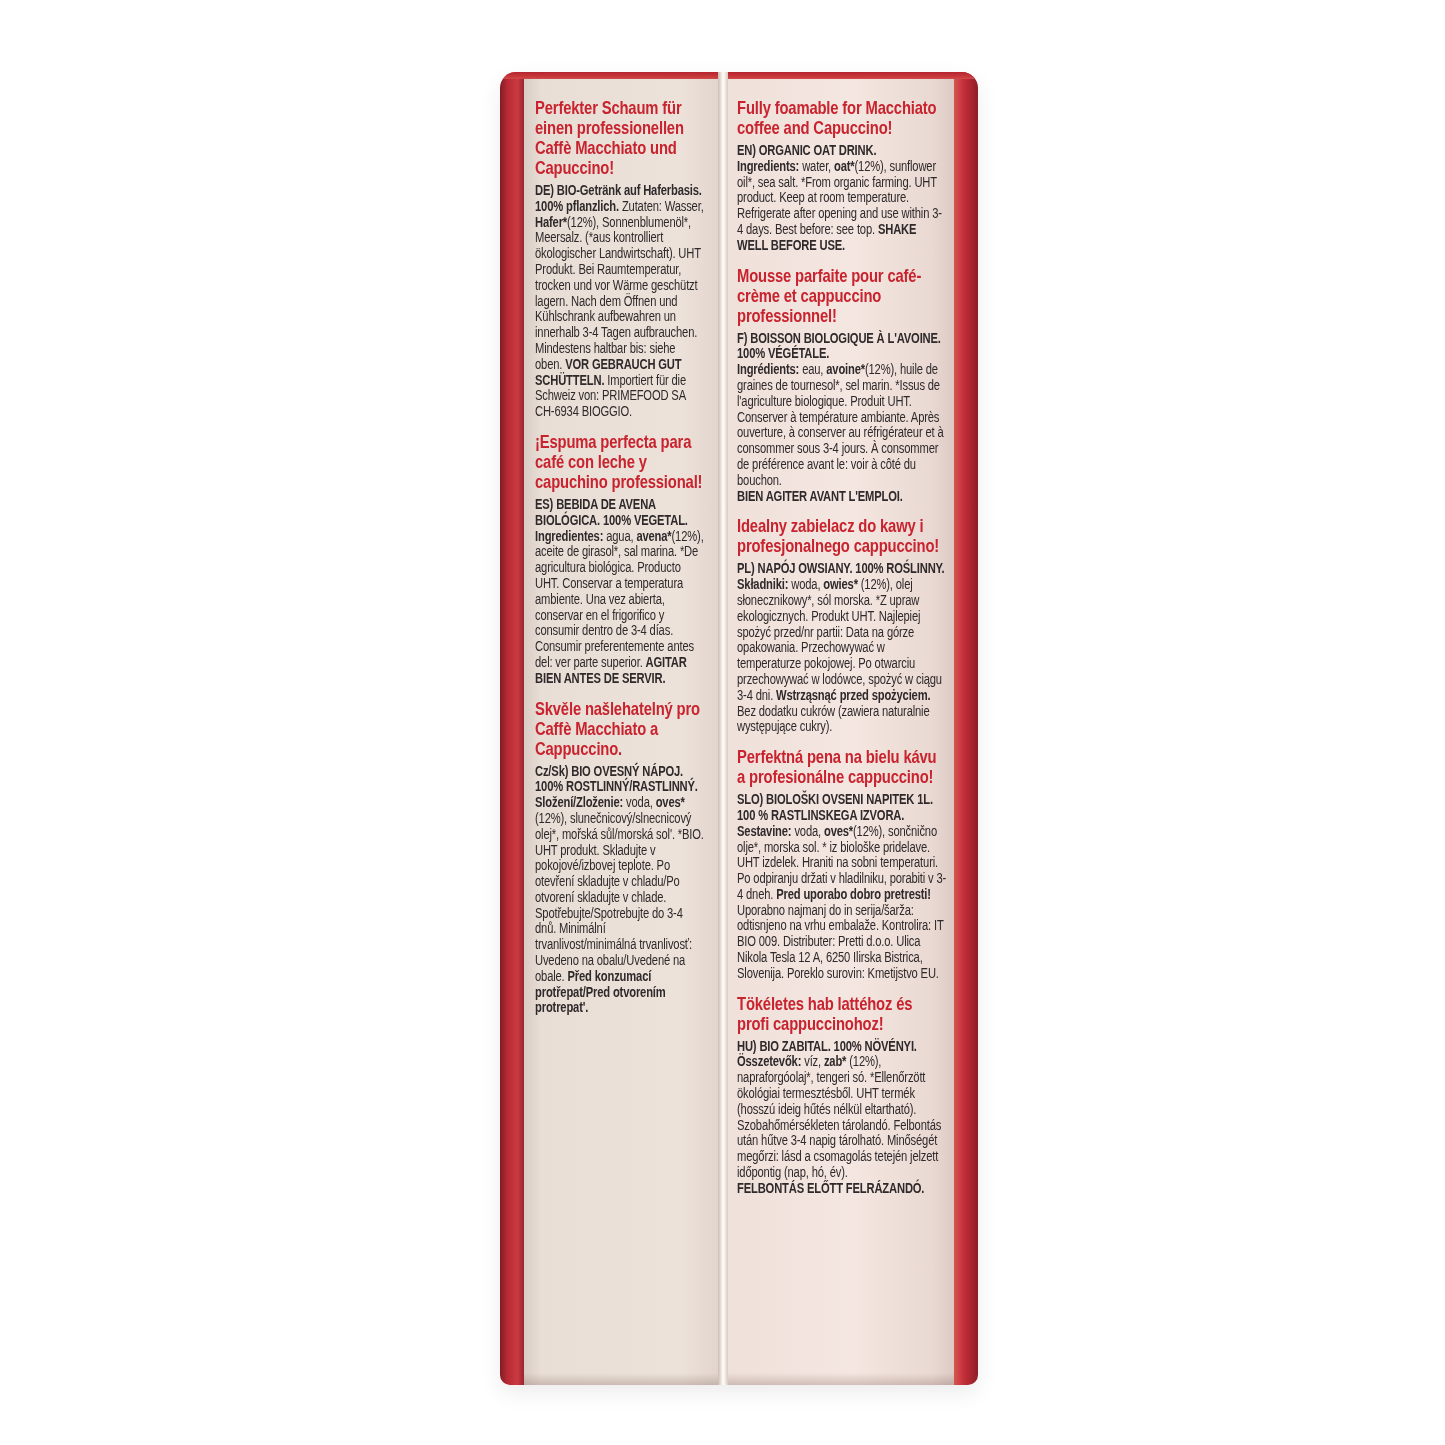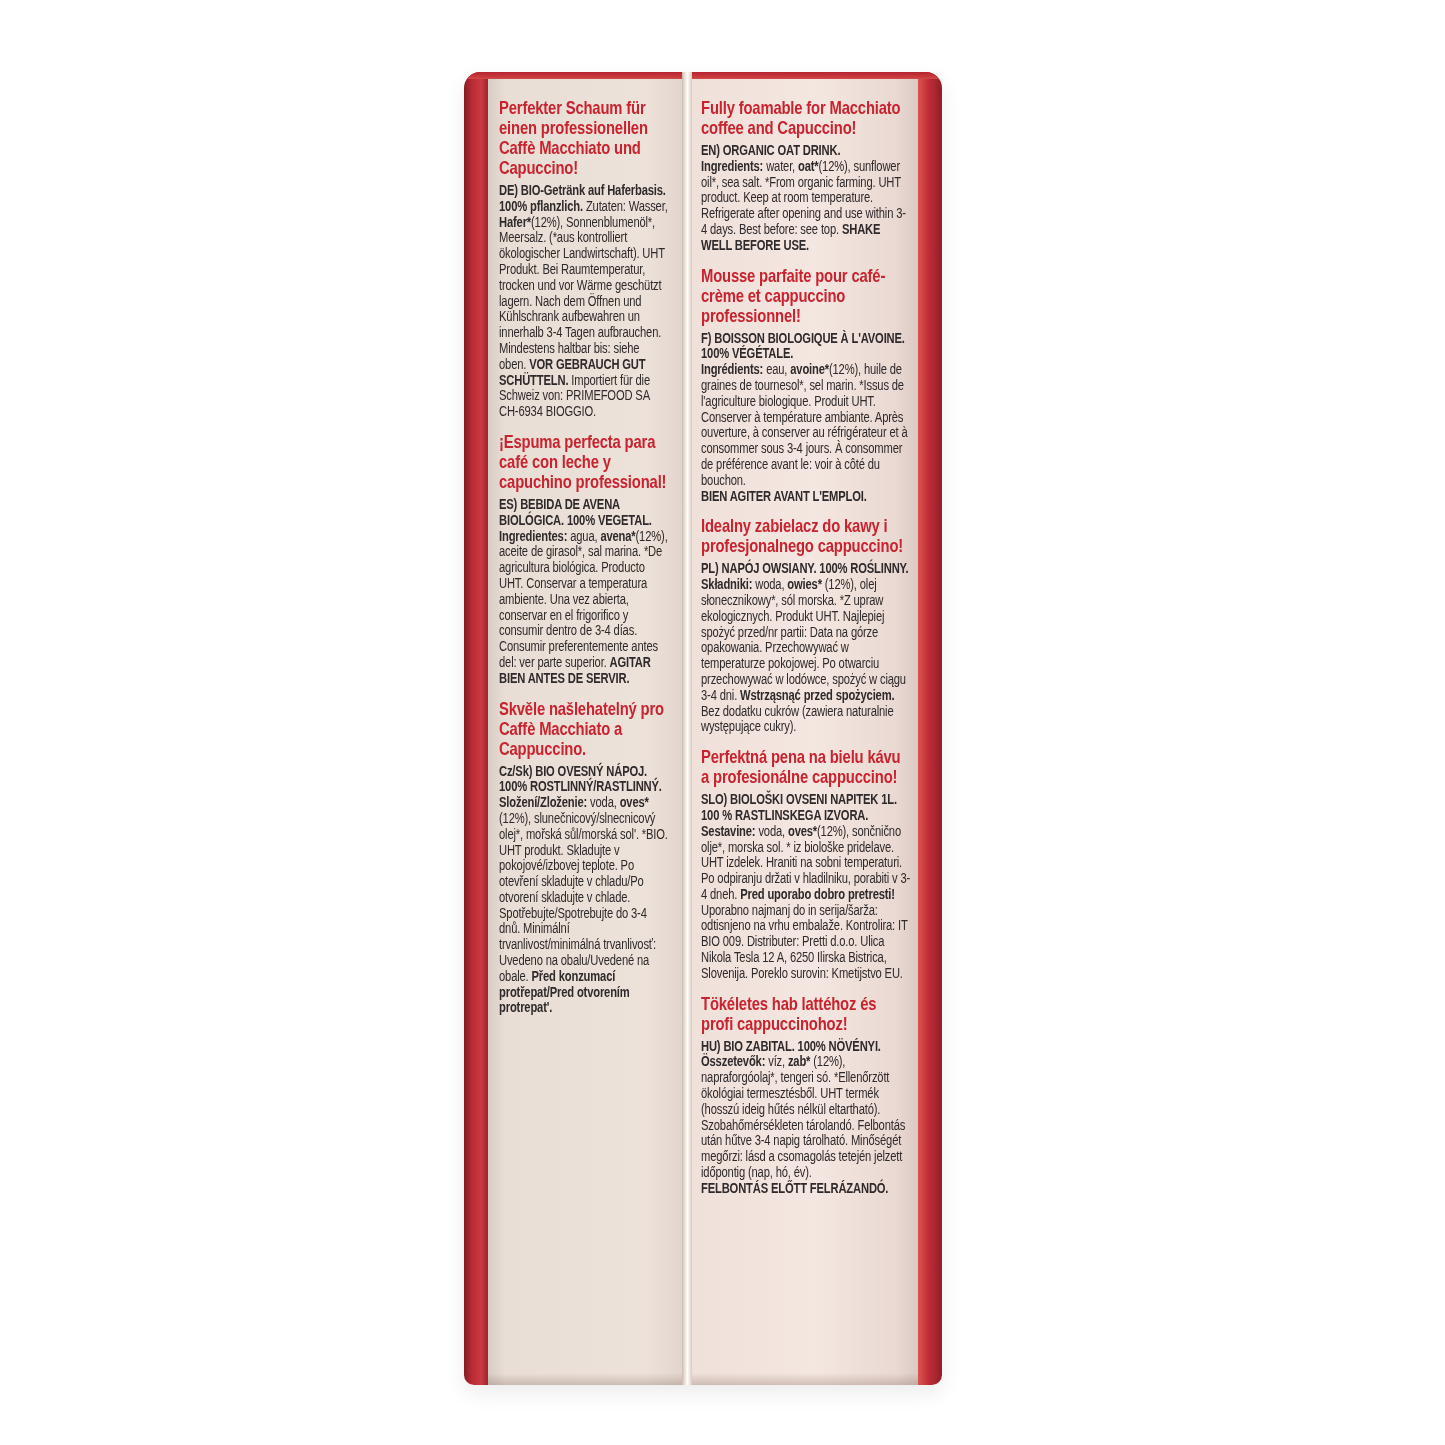--- a/index.html
+++ b/index.html
@@ -2,21 +2,21 @@
 <html><head>
 <meta charset="utf-8">
 <style>
   html,body{margin:0;padding:0;}
   body{
     width:1445px;height:1445px;position:relative;overflow:hidden;
     background:#ffffff;
     font-family:"Liberation Sans", sans-serif;
   }
   .carton{
-    position:absolute;left:464px;top:72px;width:478px;height:1313px;
+    position:absolute;left:500px;top:72px;width:478px;height:1313px;
     border-radius:16px 16px 10px 10px;overflow:hidden;
     box-shadow:0 8px 22px rgba(0,0,0,0.08);
     display:flex;
   }
   .strip{flex:0 0 24px;height:100%;}
   .strip-left{background:linear-gradient(90deg,#7e1d24 0%,#b82934 30%,#ca3a42 72%,#9c242c 100%);}
   .strip-right{background:linear-gradient(90deg,#d8554f 0%,#c02c37 45%,#8e1f28 100%);}
   .panel{height:100%;position:relative;}
   .panel-left{flex:0 0 194px;background:linear-gradient(90deg,#d8ccc4 0%,#e9ded6 9%,#ede2da 80%,#e2d5cd 100%);}
   .panel-right{flex:0 0 226px;background:linear-gradient(90deg,#efe0da 0%,#f4e6e0 55%,#ead9d3 90%,#dcc9c3 100%);}

